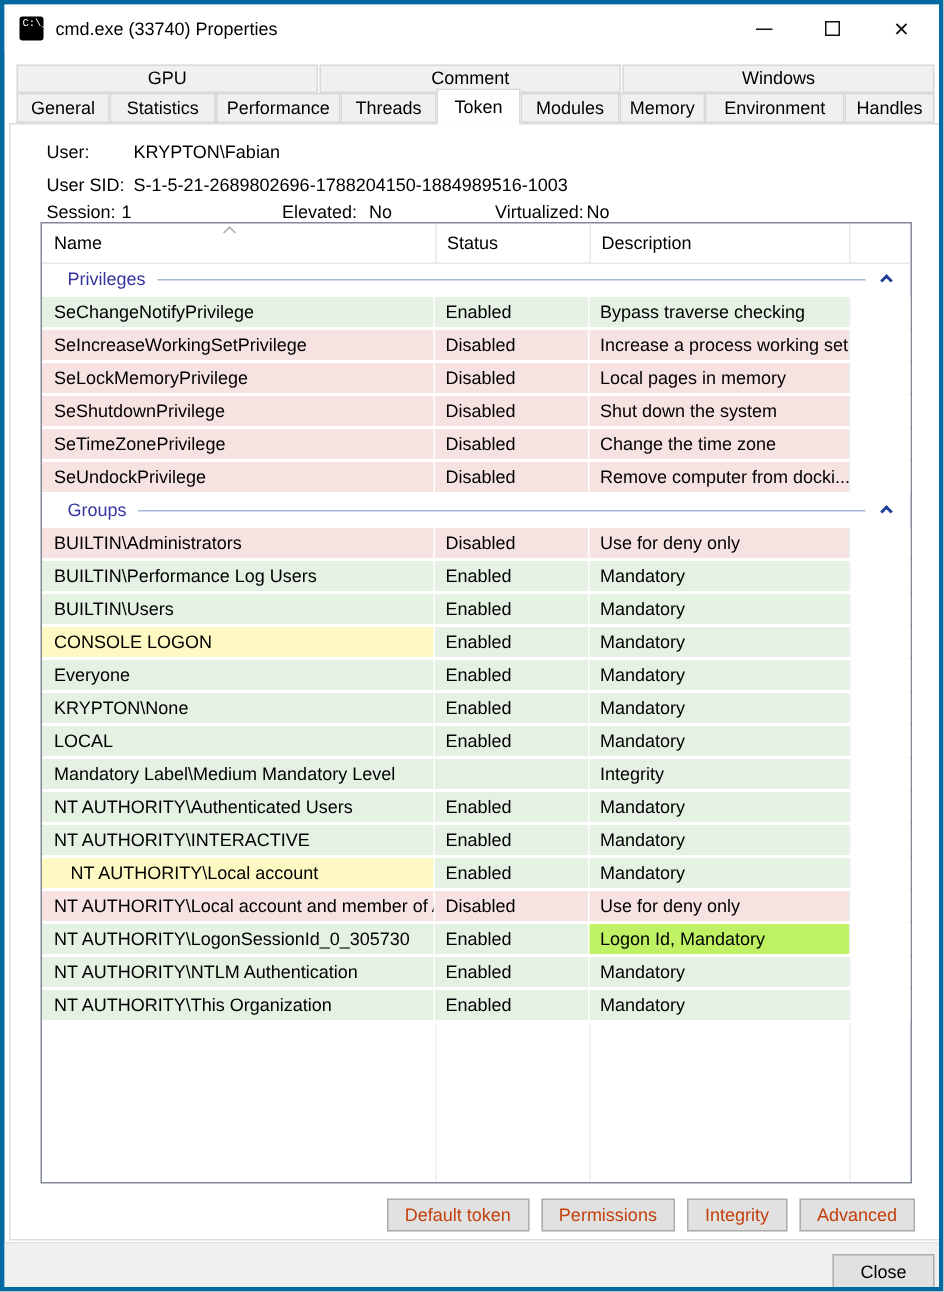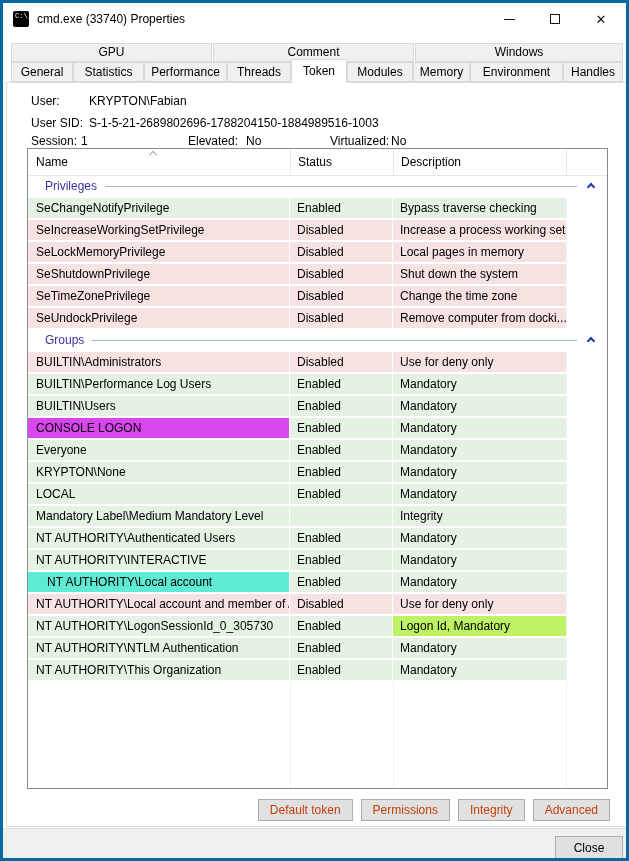--- a/index.html
+++ b/index.html
@@ -189,21 +189,21 @@
           <div class="cell cell-desc" style="background: rgb(228, 241, 227);">Mandatory</div>
           <div class="cell cell-fill"></div>
         </div>
         <div class="lv-row">
           <div class="cell cell-name" style="background: rgb(228, 241, 227);">BUILTIN\Users</div>
           <div class="cell cell-status" style="background: rgb(228, 241, 227);">Enabled</div>
           <div class="cell cell-desc" style="background: rgb(228, 241, 227);">Mandatory</div>
           <div class="cell cell-fill"></div>
         </div>
         <div class="lv-row">
-          <div class="cell cell-name" style="background: #d946ef;">CONSOLE LOGON</div>
+          <div class="cell cell-name" style="background: #fef9c3;">CONSOLE LOGON</div>
           <div class="cell cell-status" style="background: rgb(228, 241, 227);">Enabled</div>
           <div class="cell cell-desc" style="background: rgb(228, 241, 227);">Mandatory</div>
           <div class="cell cell-fill"></div>
         </div>
         <div class="lv-row">
           <div class="cell cell-name" style="background: rgb(228, 241, 227);">Everyone</div>
           <div class="cell cell-status" style="background: rgb(228, 241, 227);">Enabled</div>
           <div class="cell cell-desc" style="background: rgb(228, 241, 227);">Mandatory</div>
           <div class="cell cell-fill"></div>
         </div>
@@ -231,21 +231,21 @@
           <div class="cell cell-desc" style="background: rgb(228, 241, 227);">Mandatory</div>
           <div class="cell cell-fill"></div>
         </div>
         <div class="lv-row">
           <div class="cell cell-name" style="background: rgb(228, 241, 227);">NT AUTHORITY\INTERACTIVE</div>
           <div class="cell cell-status" style="background: rgb(228, 241, 227);">Enabled</div>
           <div class="cell cell-desc" style="background: rgb(228, 241, 227);">Mandatory</div>
           <div class="cell cell-fill"></div>
         </div>
         <div class="lv-row">
-          <div class="cell cell-name" style="background: #5eead4; padding-left: 19px;">NT AUTHORITY\Local account</div>
+          <div class="cell cell-name" style="background: #fef9c3; padding-left: 19px;">NT AUTHORITY\Local account</div>
           <div class="cell cell-status" style="background: rgb(228, 241, 227);">Enabled</div>
           <div class="cell cell-desc" style="background: rgb(228, 241, 227);">Mandatory</div>
           <div class="cell cell-fill"></div>
         </div>
         <div class="lv-row">
           <div class="cell cell-name" style="background: rgb(246, 226, 225);">NT AUTHORITY\Local account and member of Admi...</div>
           <div class="cell cell-status" style="background: rgb(246, 226, 225);">Disabled</div>
           <div class="cell cell-desc" style="background: rgb(246, 226, 225);">Use for deny only</div>
           <div class="cell cell-fill"></div>
         </div>

